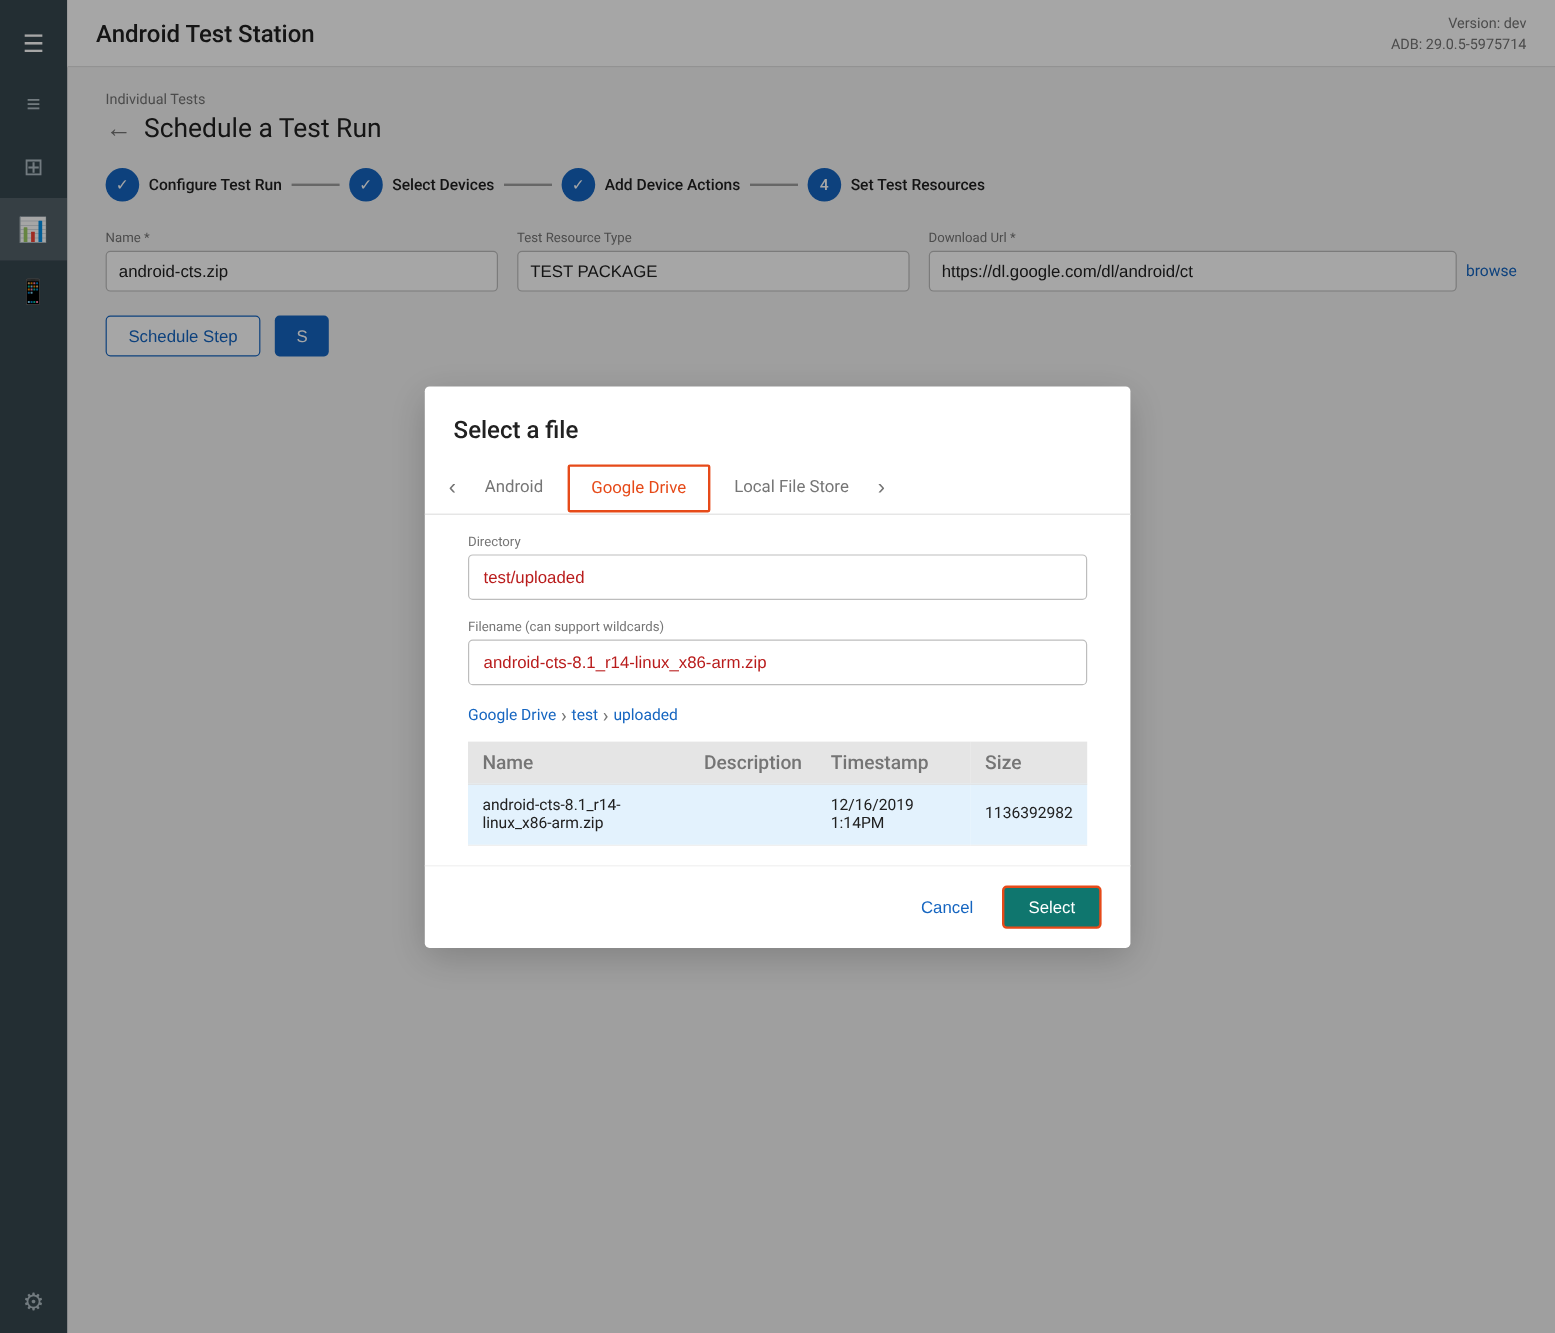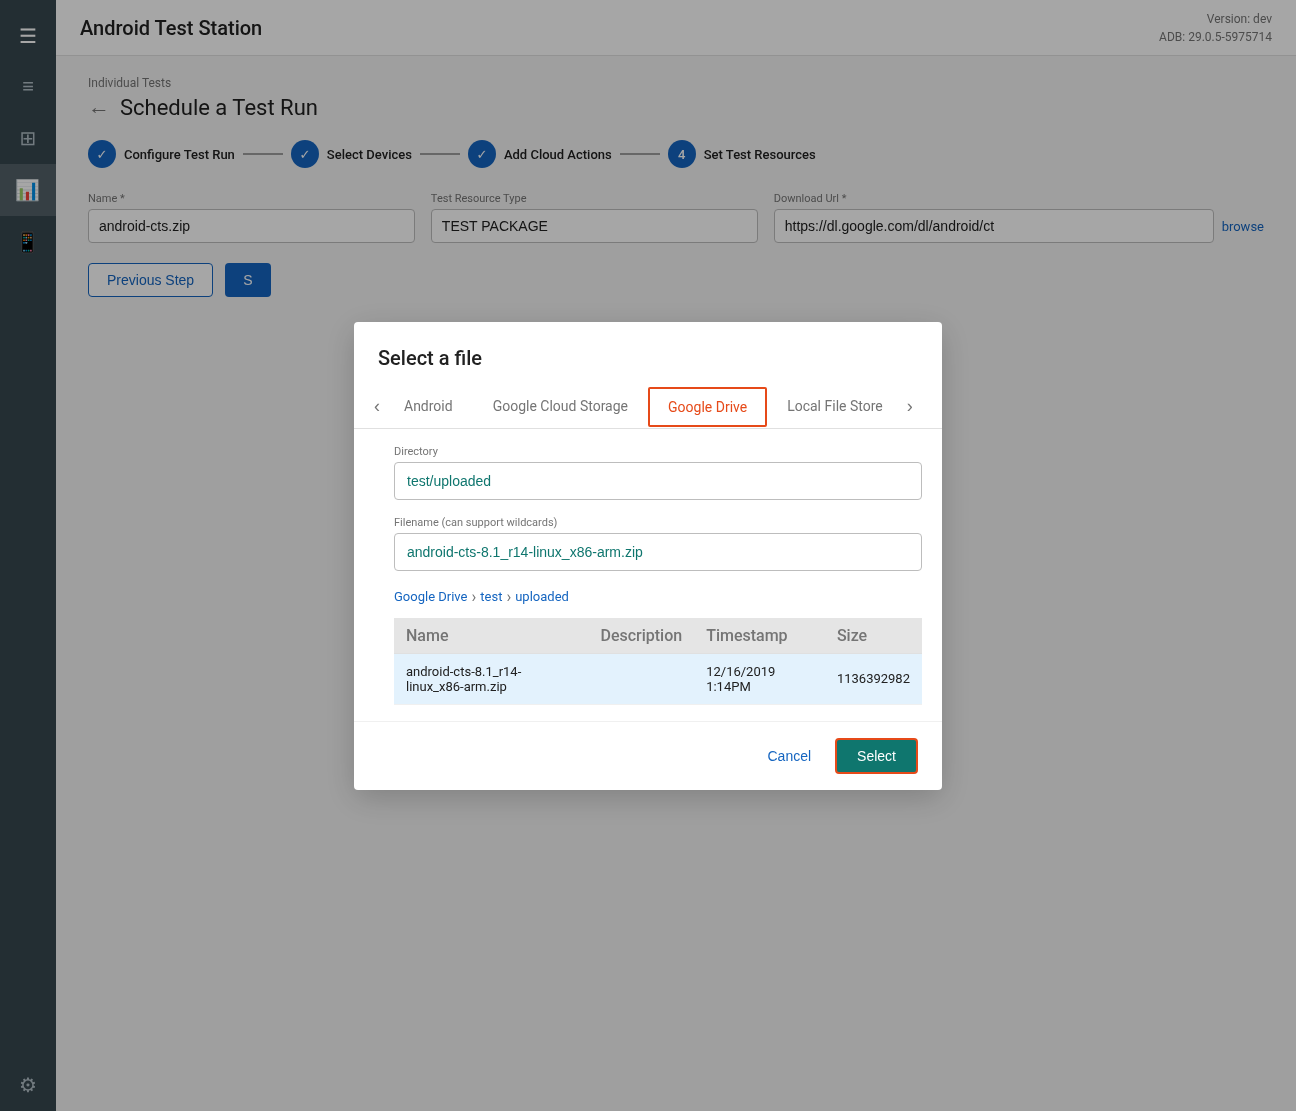--- a/index.html
+++ b/index.html
@@ -57,25 +57,25 @@
     .dialog-header { padding: 24px 24px 16px; }
     .dialog-title { font-size: 20px; font-weight: 500; color: #212121; }
 
     
     .tabs-container { display: flex; align-items: center; border-bottom: 1px solid #e0e0e0; padding: 0 16px; }
     .tab-nav-btn { background: none; border: none; color: #757575; font-size: 18px; cursor: pointer; padding: 8px 4px; }
     .tab { padding: 12px 20px; font-size: 14px; cursor: pointer; color: #757575; border-bottom: 2px solid transparent; white-space: nowrap; user-select: none; }
     .tab.active-outlined { color: #e64a19; border: 2px solid #e64a19; border-radius: 2px; padding: 10px 18px; margin-bottom: -1px; }
 
     
-    .dialog-body { padding: 16px 20px; flex: 1; overflow-y: auto; margin-left: 20px; }
+    .dialog-body { padding: 16px 36px; flex: 1; overflow-y: auto; }
 
     .field-group { margin-bottom: 16px; }
     .field-group label { font-size: 11px; color: #757575; display: block; margin-bottom: 4px; }
-    .field-group input { width: 100%; border: 1px solid #bdbdbd; border-radius: 4px; padding: 10px 12px; font-size: 14px; color: #0f766e; outline: none; }
+    .field-group input { width: 100%; border: 1px solid #bdbdbd; border-radius: 4px; padding: 10px 12px; font-size: 14px; color: #b91c1c; outline: none; }
 
     
     .file-breadcrumb { display: flex; align-items: center; gap: 4px; margin-bottom: 12px; font-size: 13px; }
     .file-breadcrumb a { color: #1565c0; cursor: pointer; text-decoration: none; }
     .file-breadcrumb .sep { color: #757575; font-size: 16px; }
 
     
     .file-table { width: 100%; border-collapse: collapse; }
     .file-table th { text-align: left; font-size: 16px; font-weight: 500; color: #757575; padding: 8px 12px; border-bottom: 1px solid #e0e0e0; background: #e5e5e5; }
     .file-table td { padding: 10px 12px; font-size: 13px; color: #212121; border-bottom: 1px solid #f0f0f0; }
@@ -124,21 +124,21 @@
           <span class="step-label">Configure Test Run</span>
         </div>
         <div class="step-connector"></div>
         <div class="step">
           <div class="step-circle done">✓</div>
           <span class="step-label">Select Devices</span>
         </div>
         <div class="step-connector"></div>
         <div class="step">
           <div class="step-circle done">✓</div>
-          <span class="step-label">Add Cloud Actions</span>
+          <span class="step-label">Add Device Actions</span>
         </div>
         <div class="step-connector"></div>
         <div class="step">
           <div class="step-circle active">4</div>
           <span class="step-label">Set Test Resources</span>
         </div>
       </div>
 
       <div class="form-row">
         <div class="form-field">
@@ -152,38 +152,37 @@
         <div class="form-field" style="flex:1.5;">
           <label>Download Url *</label>
           <div style="display:flex;align-items:center;gap:8px;">
             <input type="text" style="flex: 1 1 0%;" value="https://dl.google.com/dl/android/ct">
             <a href="#" style="color:#1565c0;font-size:13px;text-decoration:none;">browse</a>
           </div>
         </div>
       </div>
 
       <div style="display:flex;gap:12px;">
-        <button class="btn-outline">Previous Step</button>
+        <button class="btn-outline">Schedule Step</button>
         <button class="btn-primary">S</button>
       </div>
     </div>
   </div>
 </div>
 
 <div class="overlay">
   <div class="dialog">
 
     <div class="dialog-header">
       <h2 class="dialog-title">Select a file</h2>
     </div>
 
     <div class="tabs-container">
       <button class="tab-nav-btn">‹</button>
       <div class="tab">Android</div>
-      <div class="tab">Google Cloud Storage</div>
       <div class="tab active-outlined">Google Drive</div>
       <div class="tab">Local File Store</div>
       <button class="tab-nav-btn">›</button>
     </div>
 
     <div class="dialog-body">
 
       <div class="field-group">
         <label>Directory</label>
         <input type="text" value="test/uploaded" style="">

